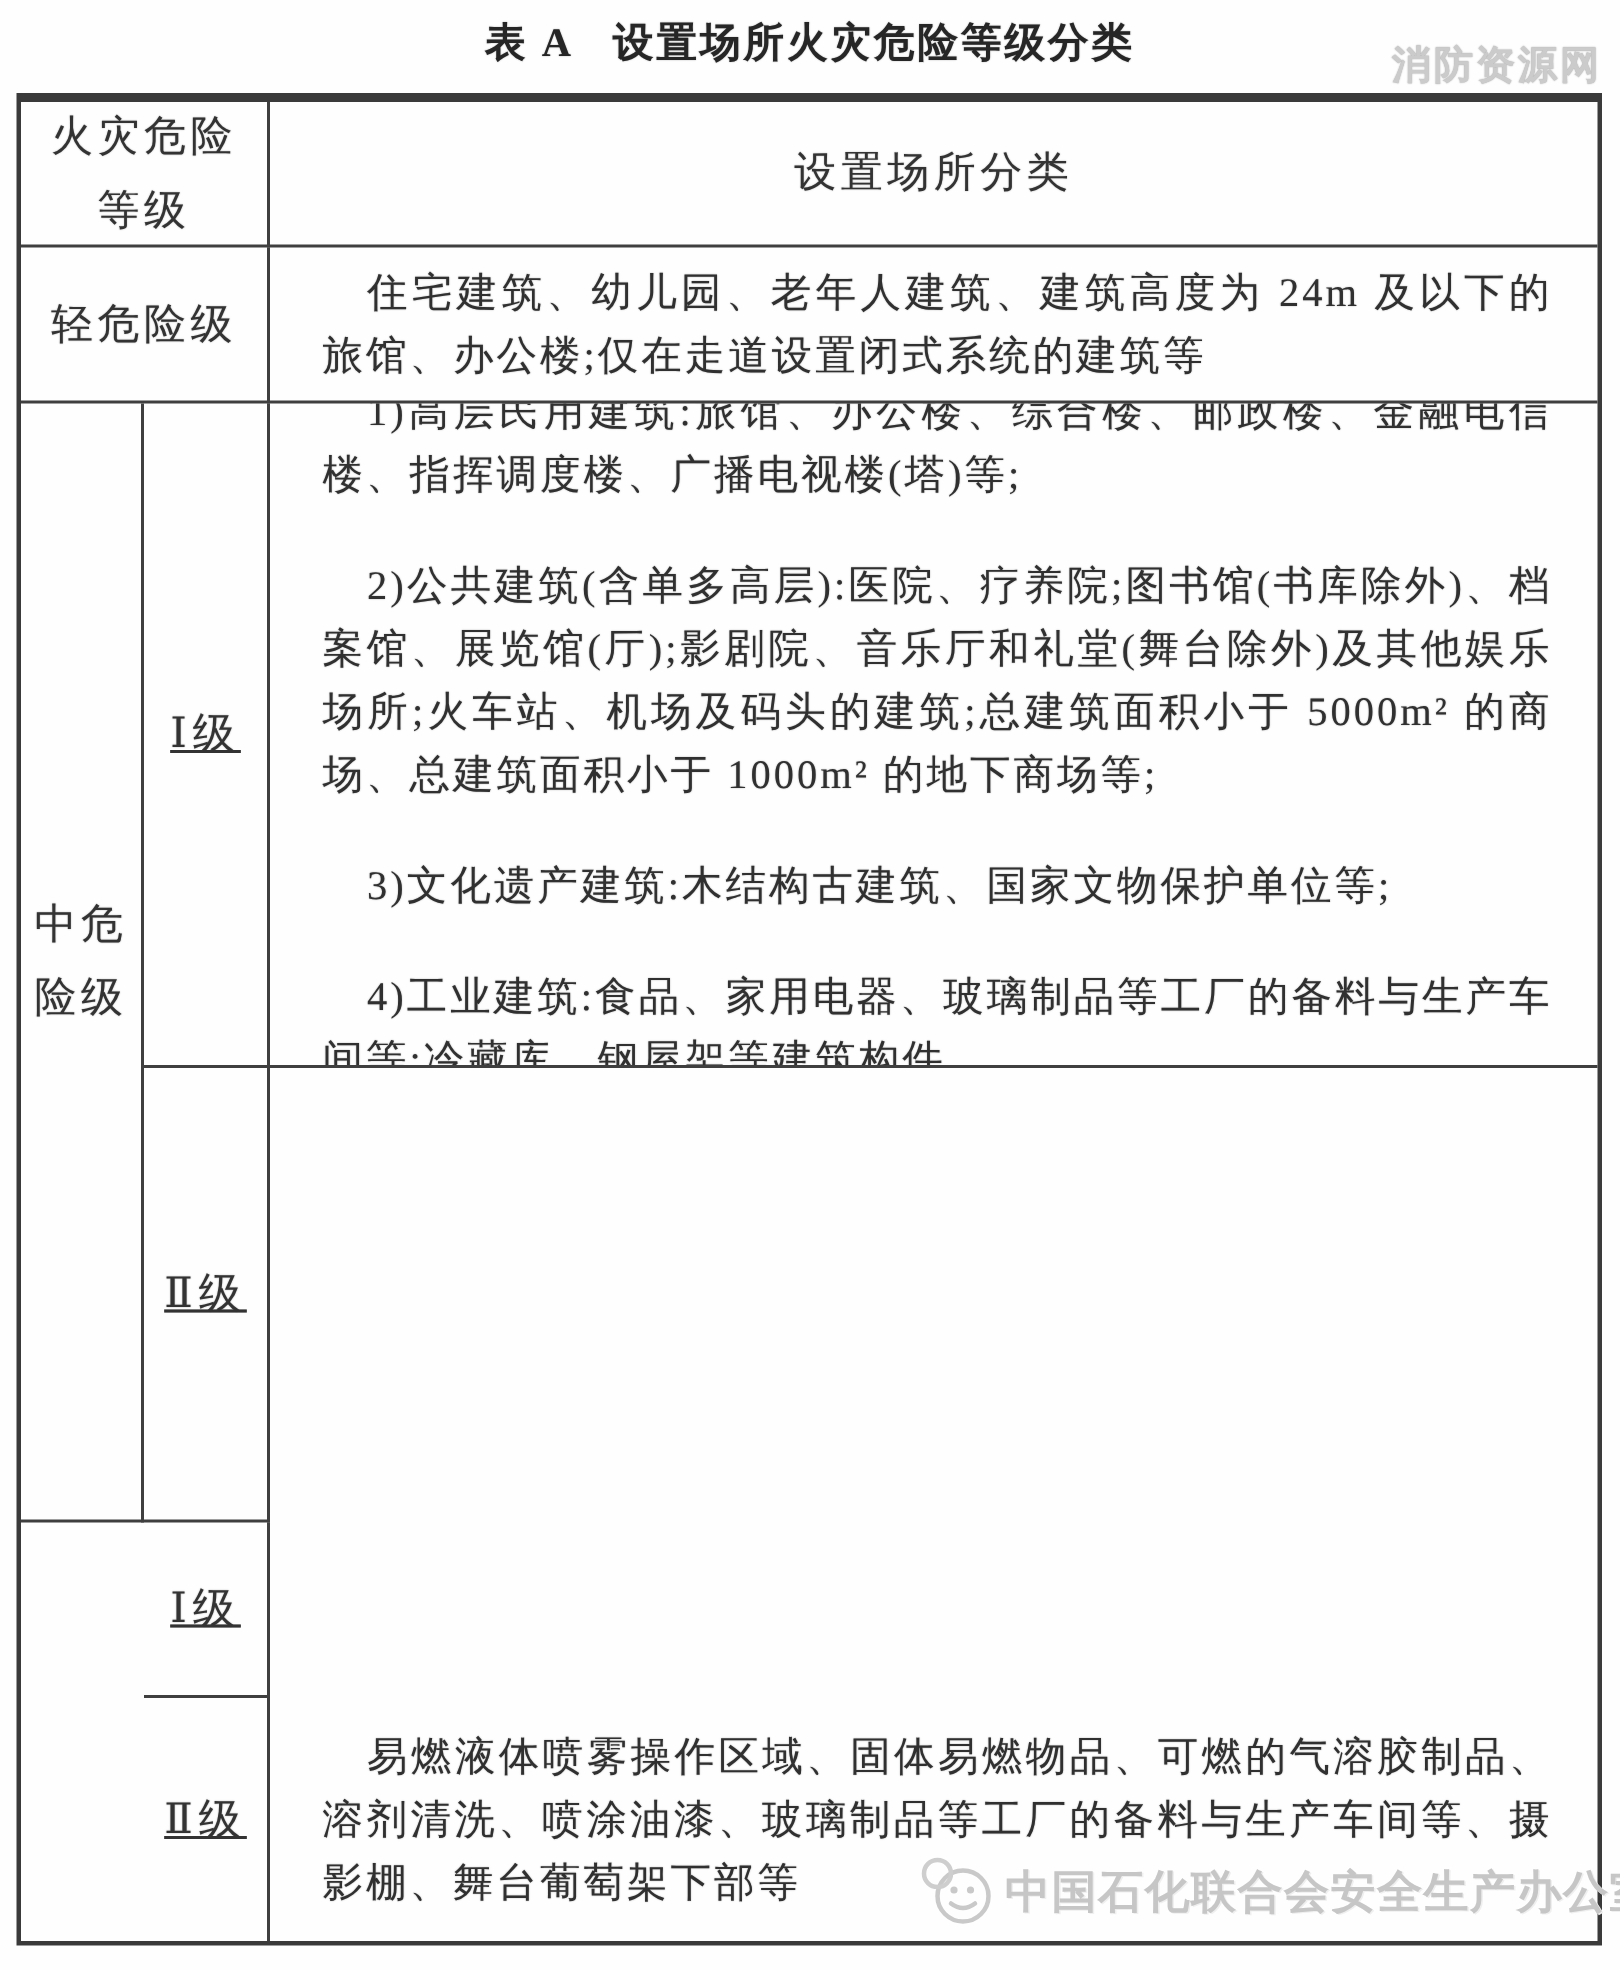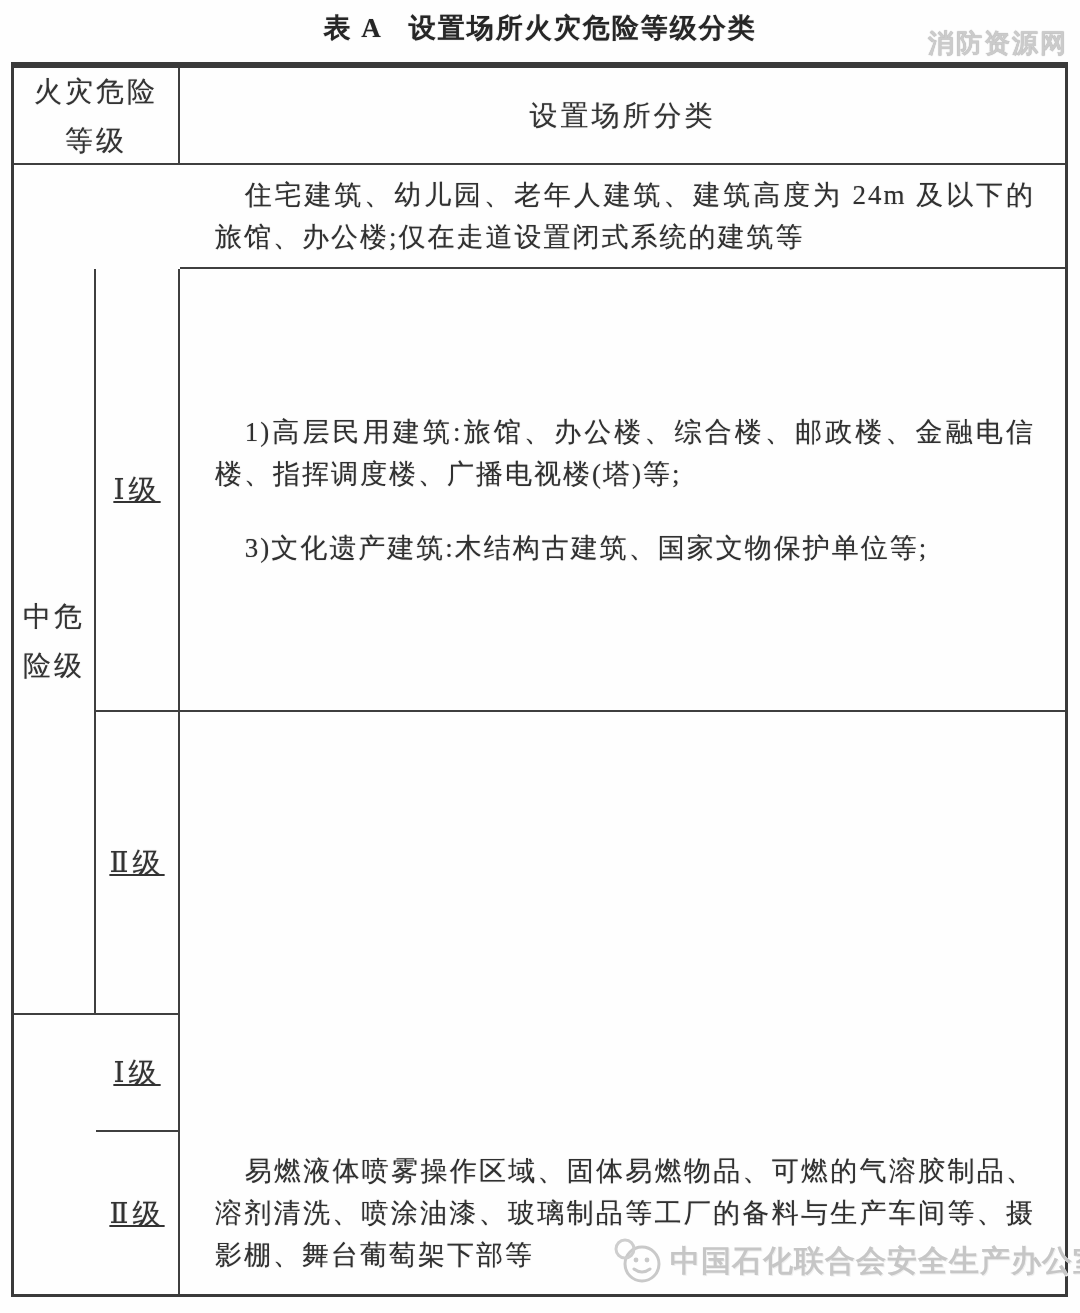--- a/index.html
+++ b/index.html
@@ -78,33 +78,36 @@
 <div class="wm-top">消防资源网</div>
 
 <div class="tbl">
 
   <div class="cell lcell" style="grid-area:1/1/2/3">
     <div>火灾危险</div>
     <div>等级</div>
   </div>
   <div class="cell lcell no-r" style="grid-area:1/3/2/4">设置场所分类</div>
 
+  <div class="cell lcell" style="grid-area:2/1/3/3">轻危险级</div>
   <div class="cell tcell no-r" style="grid-area:2/3/3/4">
     <p>住宅建筑、幼儿园、老年人建筑、建筑高度为 24m 及以下的旅馆、办公楼;仅在走道设置闭式系统的建筑等</p>
   </div>
 
   <div class="cell lcell" style="grid-area:3/1/5/2">
     <div>中危</div>
     <div>险级</div>
   </div>
 
   <div class="cell lcell level" style="grid-area:3/2/4/3">Ⅰ级</div>
   <div class="cell tcell no-r" style="grid-area:3/3/4/4">
     <p>1)高层民用建筑:旅馆、办公楼、综合楼、邮政楼、金融电信楼、指挥调度楼、广播电视楼(塔)等;</p>
+    <p>2)公共建筑(含单多高层):医院、疗养院;图书馆(书库除外)、档案馆、展览馆(厅);影剧院、音乐厅和礼堂(舞台除外)及其他娱乐场所;火车站、机场及码头的建筑;总建筑面积小于 5000m² 的商场、总建筑面积小于 1000m² 的地下商场等;</p>
     <p>3)文化遗产建筑:木结构古建筑、国家文物保护单位等;</p>
+    <p>4)工业建筑:食品、家用电器、玻璃制品等工厂的备料与生产车间等;冷藏库、钢屋架等建筑构件</p>
   </div>
 
   <div class="cell lcell level" style="grid-area:4/2/5/3">Ⅱ级</div>
 
 
   <div class="cell lcell level" style="grid-area:5/2/6/3">Ⅰ级</div>
 
   <div class="cell lcell level no-b" style="grid-area:6/2/7/3">Ⅱ级</div>
   <div class="cell tcell no-r no-b" style="grid-area:6/3/7/4">
     <p>易燃液体喷雾操作区域、固体易燃物品、可燃的气溶胶制品、溶剂清洗、喷涂油漆、玻璃制品等工厂的备料与生产车间等、摄影棚、舞台葡萄架下部等</p>

